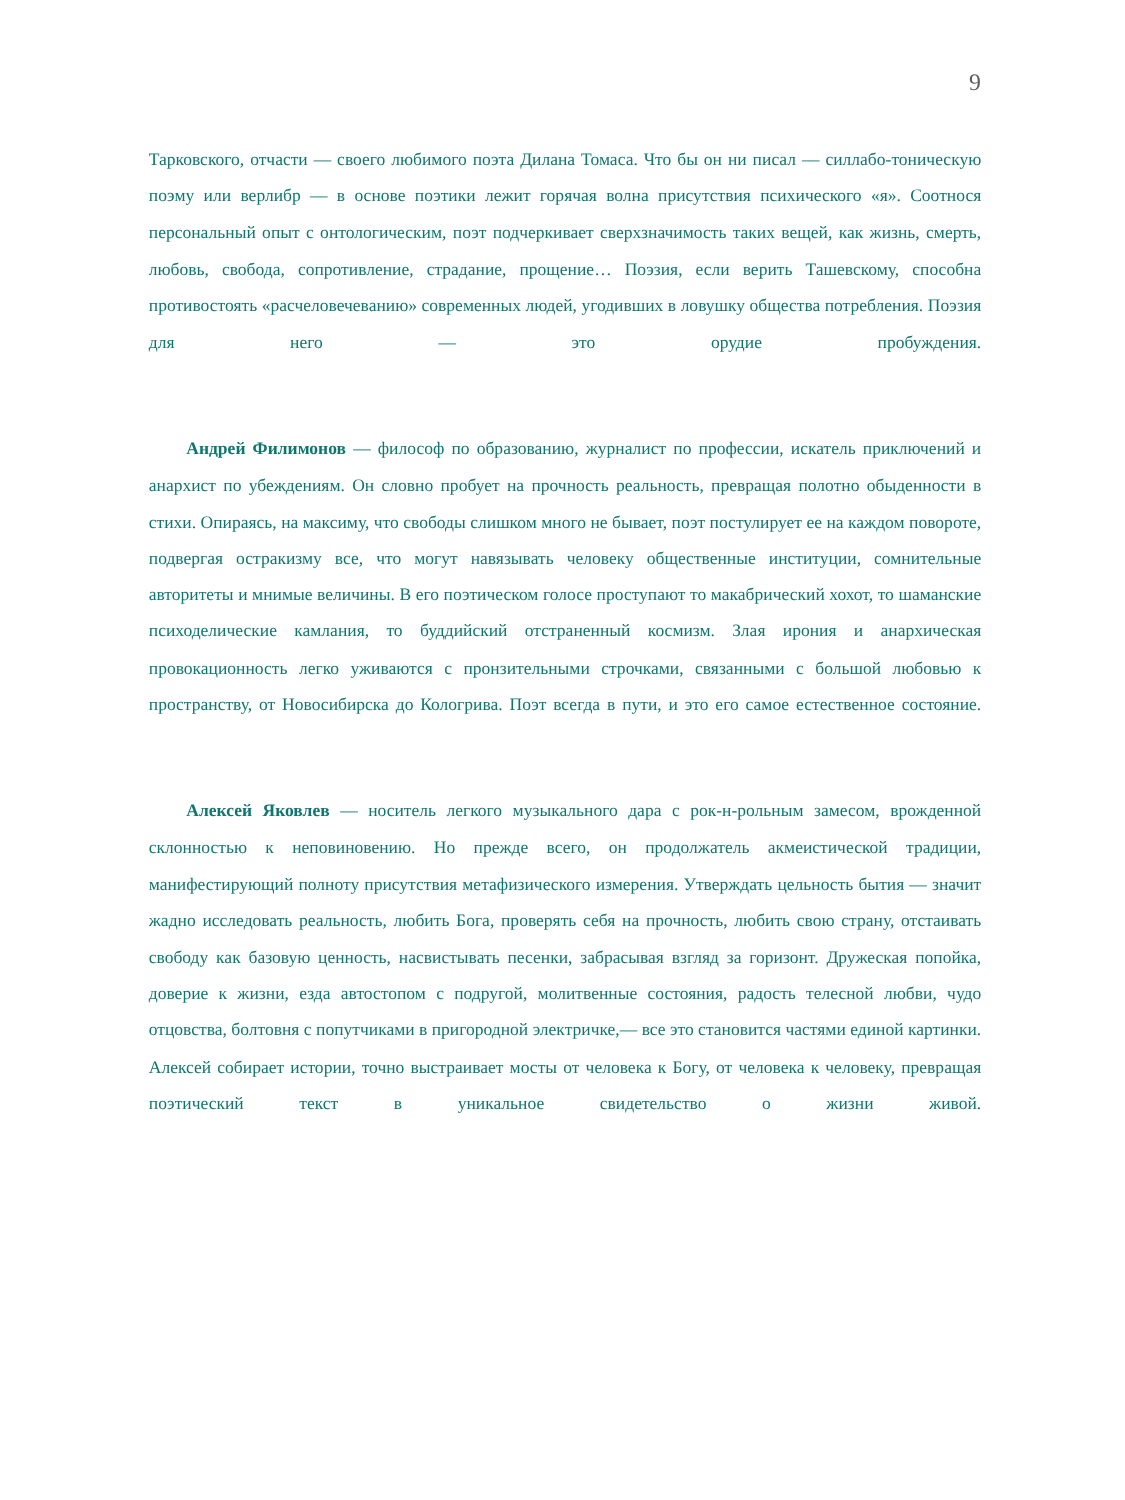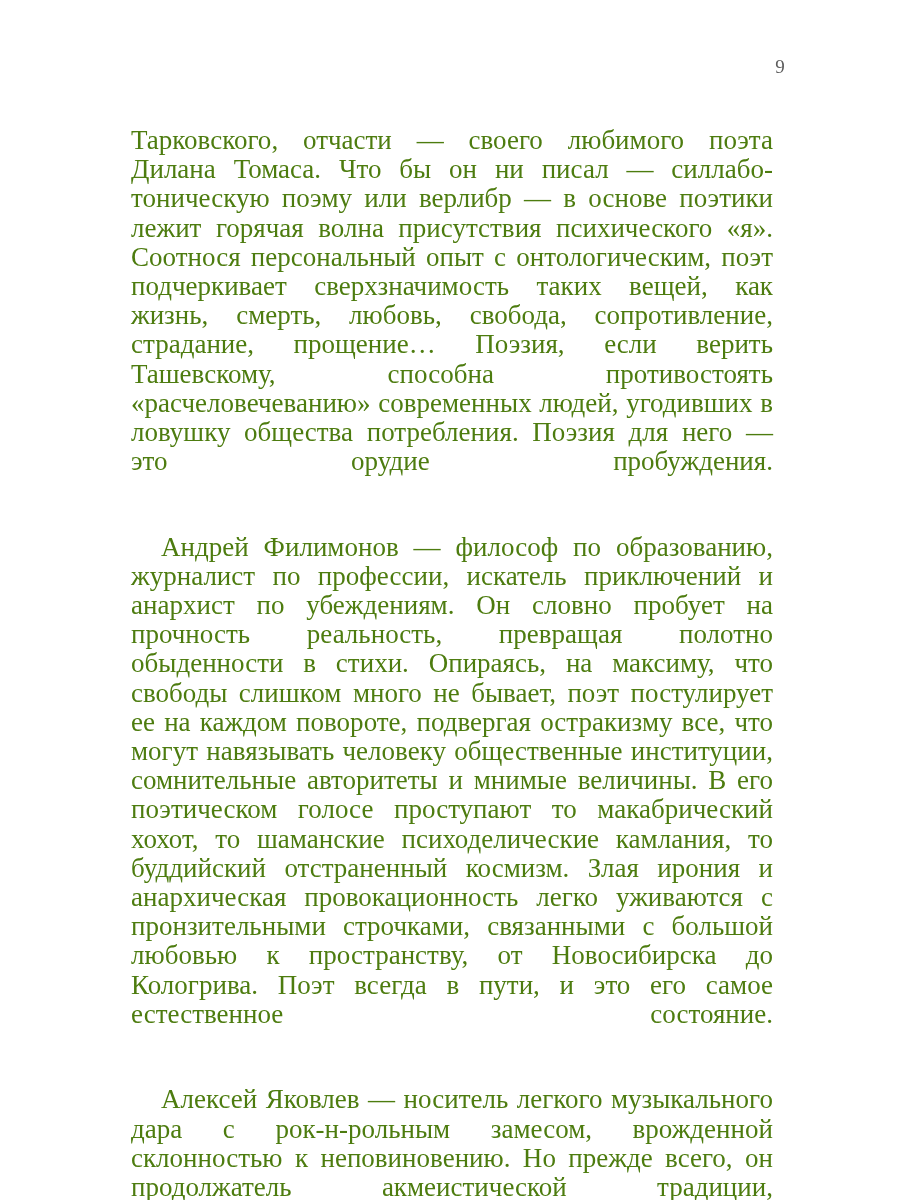--- a/index.html
+++ b/index.html
@@ -36,42 +36,42 @@
 
   
   .textblock {
     position: absolute;
     top: 114px;
     left: 119px;
     width: 666px;
   }
 
   .para {
-    margin: 12px;
-    font-size: 27px;
+    margin: 0;
+    font-size: 14px;
     line-height: 29.2px;
     text-align: justify;
     text-justify: inter-word;
     hyphens: manual;
     -webkit-hyphens: manual;
     word-spacing: -0.1px;
     letter-spacing: 0.01px;
-    color: #4d7c0f;
+    color: #0f766e;
   }
 
   .para + .para {
     margin-top: 27px;
   }
 
   .para.indent {
     text-indent: 30px;
   }
 
   .lead {
-    font-weight: 400;
+    font-weight: 700;
   }
 
   
   .para::after {
     content: "";
     display: inline-block;
     width: 100%;
   }
 </style>
 </head>

